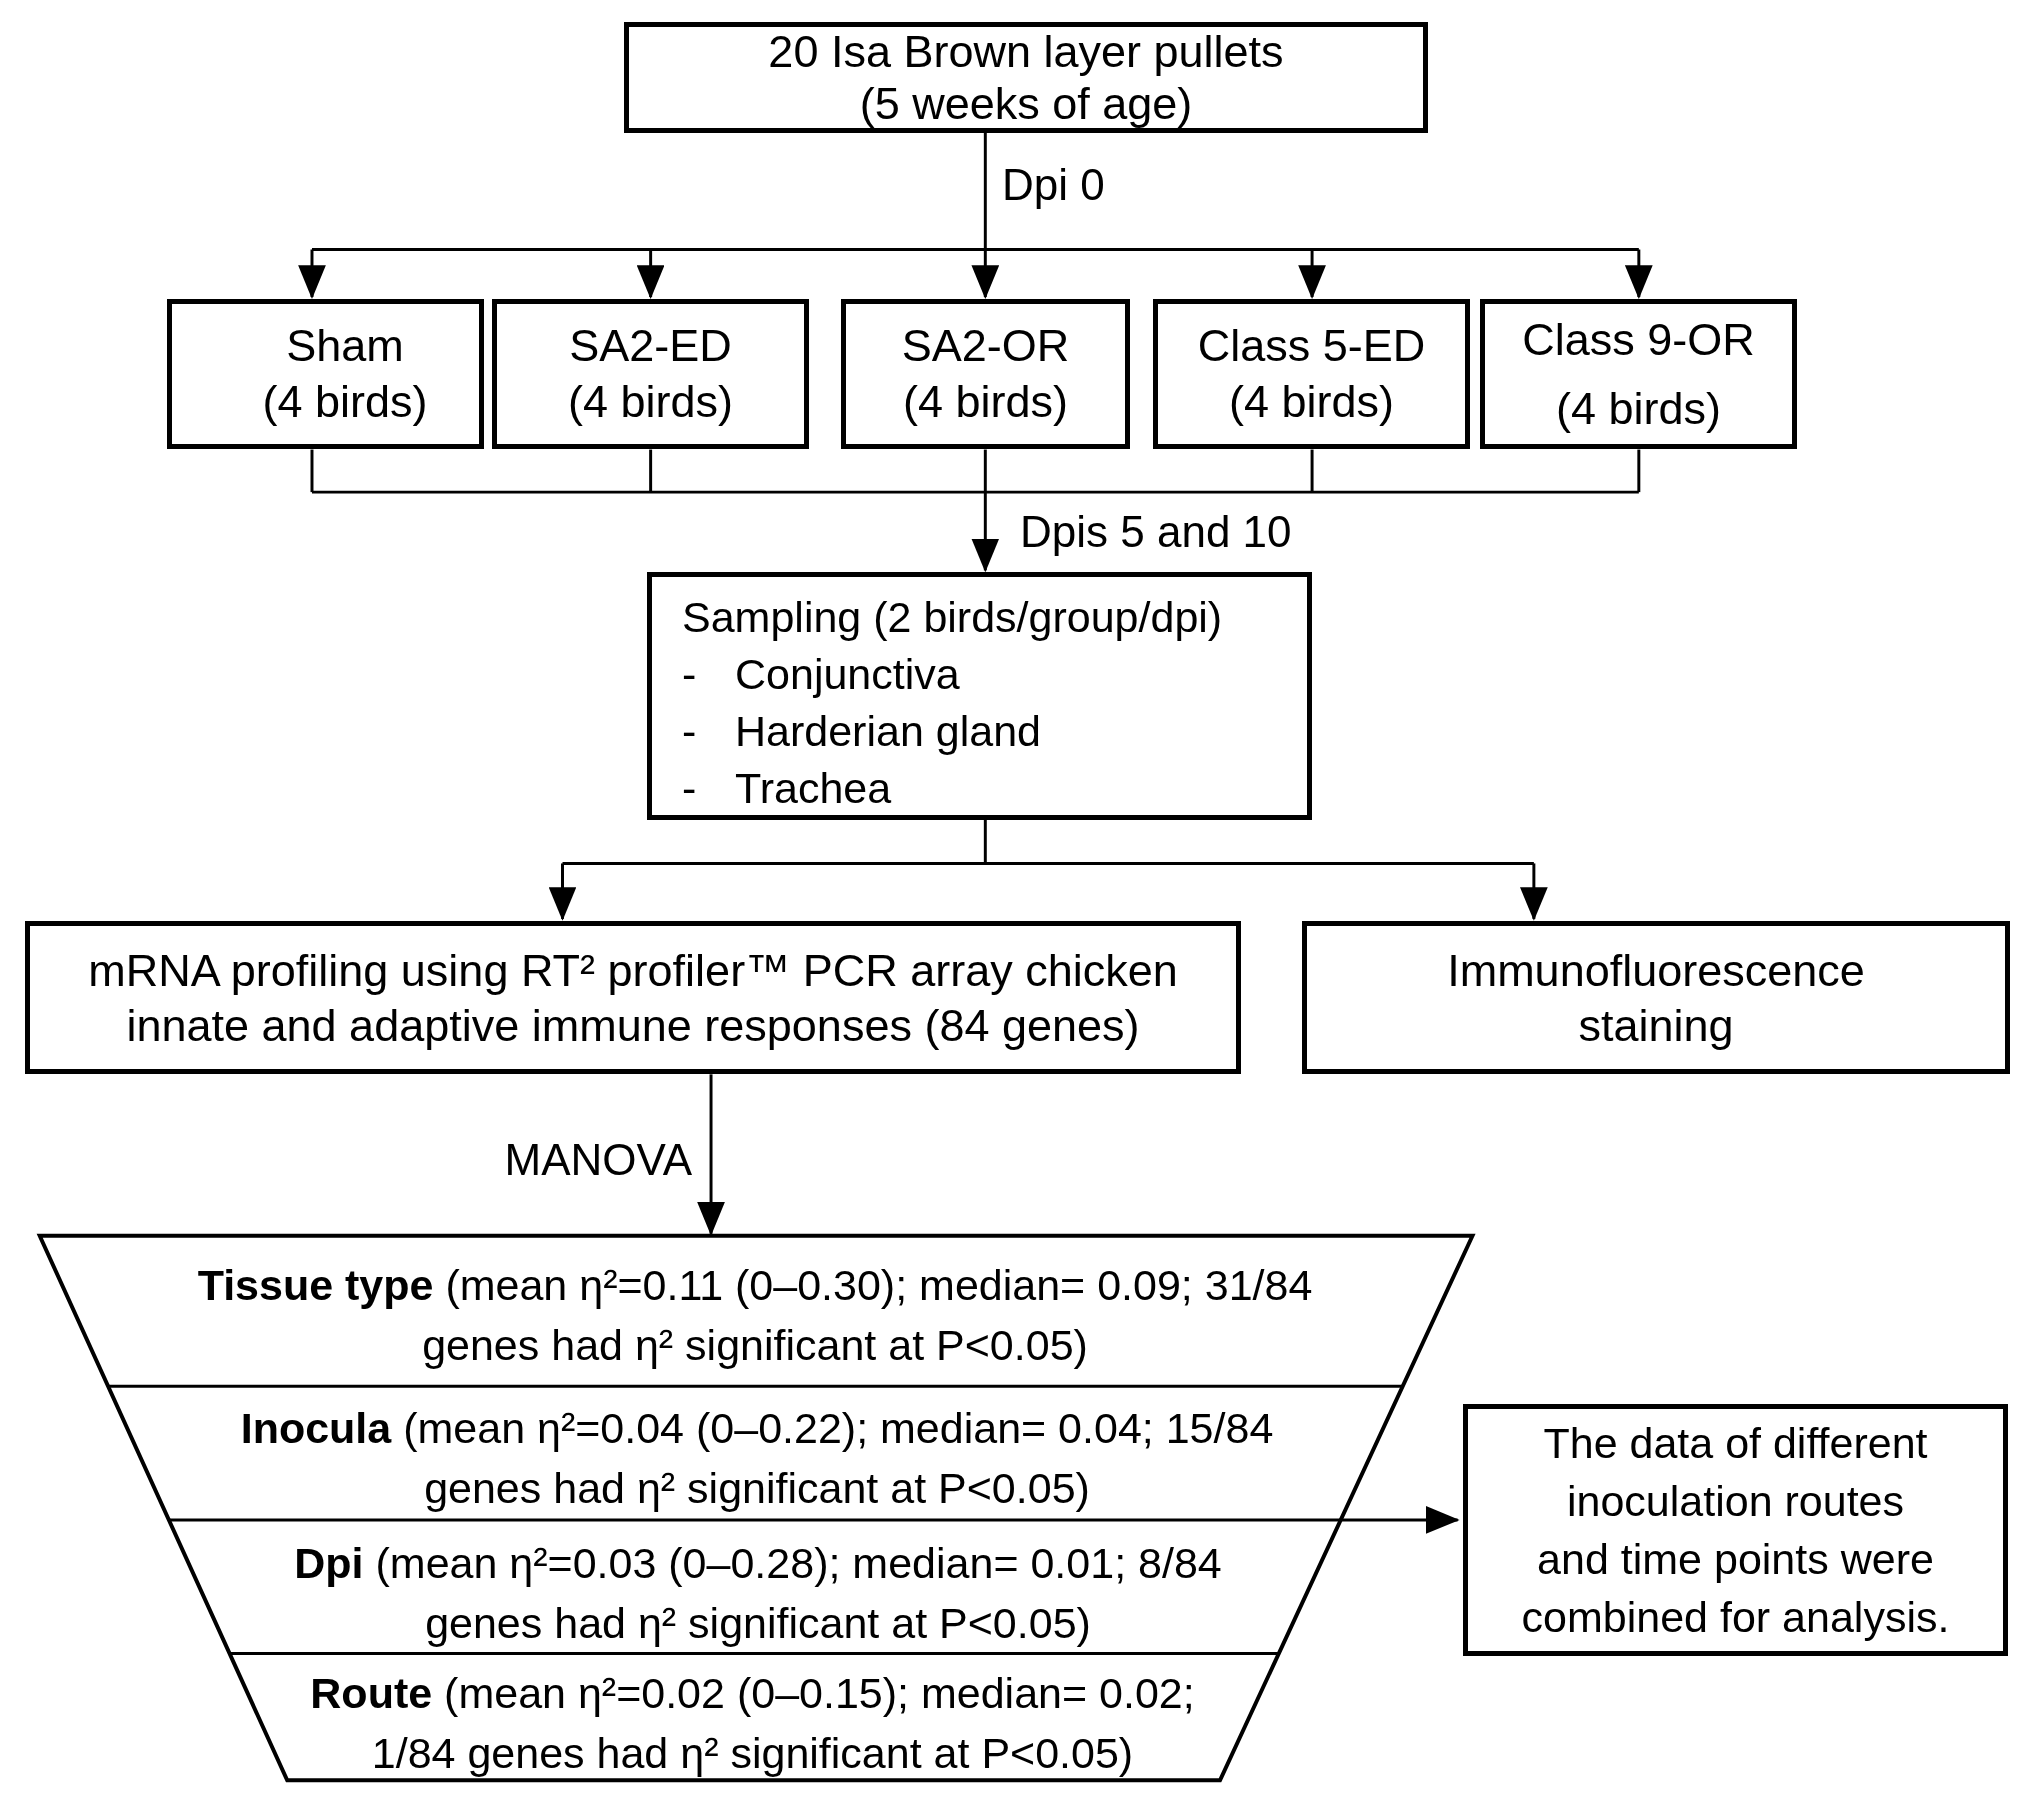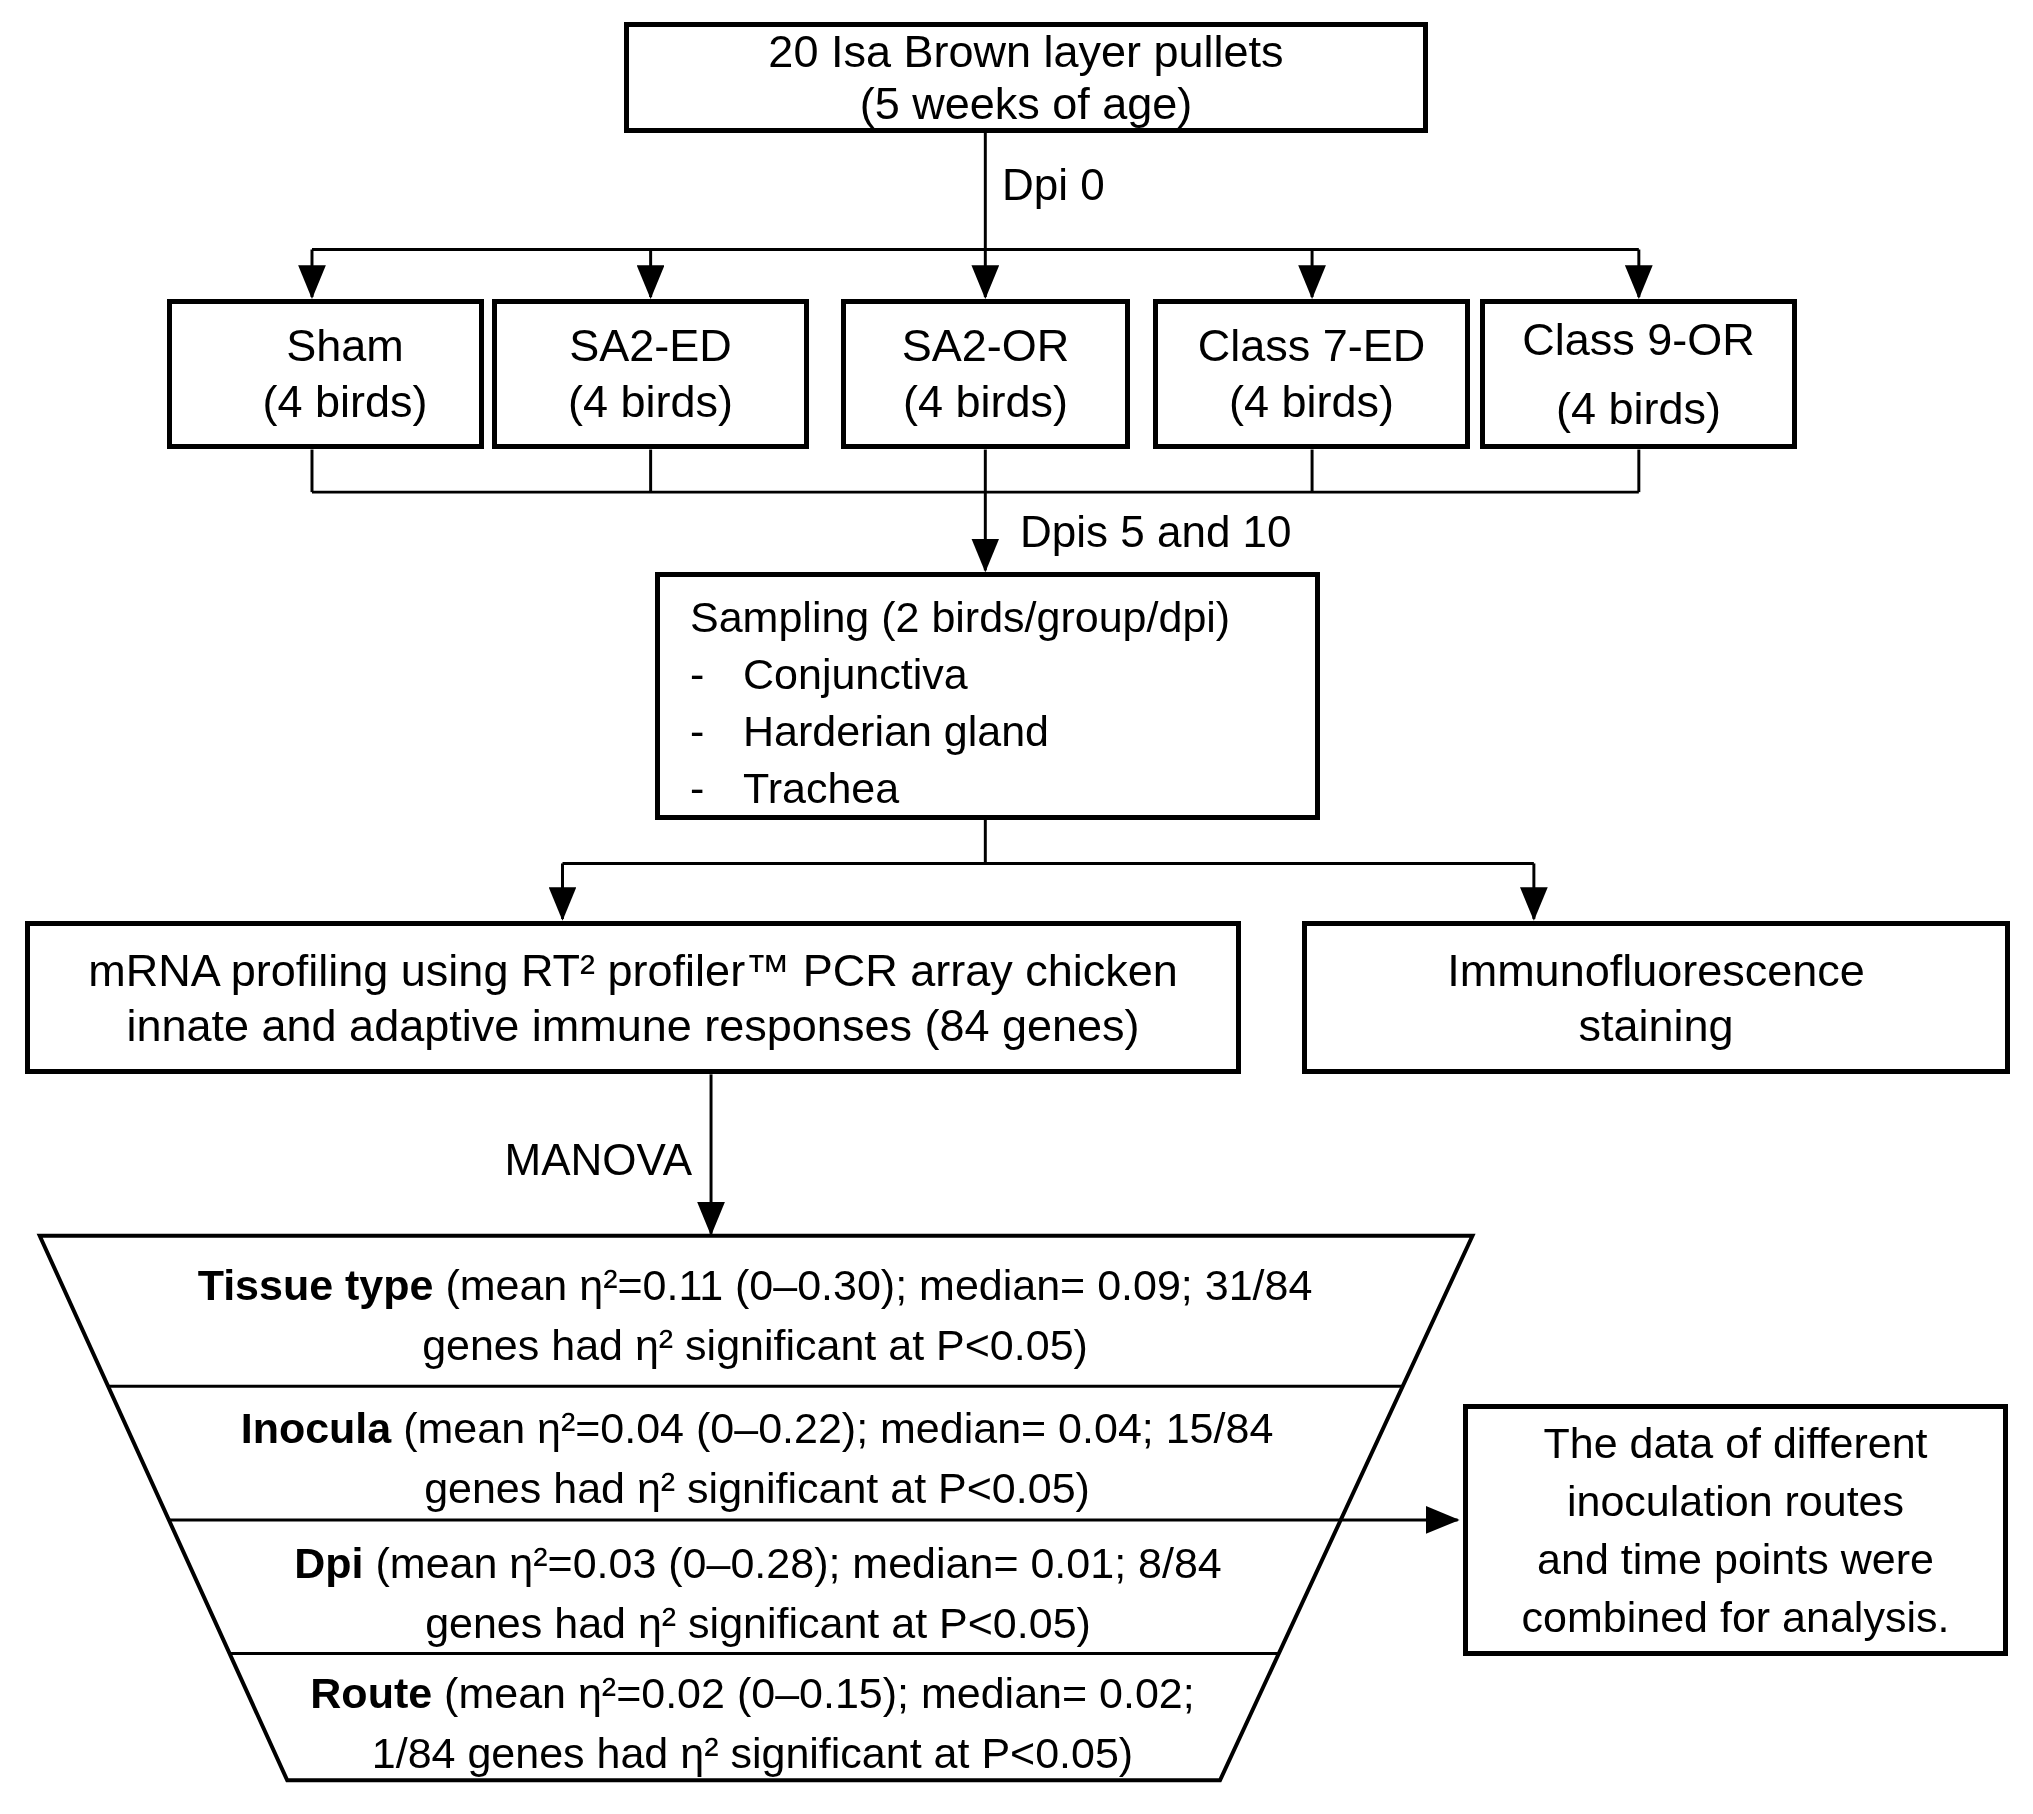--- a/index.html
+++ b/index.html
@@ -26,21 +26,20 @@
   .g1{left:167px;width:317px;padding-left:39px;}
   .g2{left:492px;width:317px;}
   .g3{left:841px;width:289px;}
   .g4{left:1153px;width:317px;}
   .g5{left:1480px;width:317px;gap:13px;}
   .sampling-box{
     left:647px;top:572px;width:665px;height:248px;
     align-items:flex-start;justify-content:flex-start;
     text-align:left;font-size:43px;line-height:57px;
     padding:12px 10px 16px 30px;
-    margin-left:8px;
   }
   .srow{display:flex;}
   .sdash{width:53px;flex:0 0 53px;}
   .mrna-box{left:25px;top:921px;width:1216px;height:153px;font-size:45px;line-height:55px;}
   .immuno-box{left:1302px;top:921px;width:708px;height:153px;font-size:45px;line-height:55px;}
   .note-box{left:1463px;top:1404px;width:545px;height:252px;font-size:43px;line-height:58px;}
   .lbl{position:absolute;white-space:nowrap;font-size:44px;}
   .lbl-dpi0{left:1002px;top:160px;}
   .lbl-dpis{left:1020px;top:507px;}
   .lbl-manova{left:446px;top:1135px;width:246px;text-align:right;}
@@ -110,21 +109,21 @@
   </div>
   <div class="box gbox g2">
     <div>SA2-ED</div>
     <div>(4 birds)</div>
   </div>
   <div class="box gbox g3">
     <div>SA2-OR</div>
     <div>(4 birds)</div>
   </div>
   <div class="box gbox g4">
-    <div>Class 7-ED</div>
+    <div>Class 5-ED</div>
     <div>(4 birds)</div>
   </div>
   <div class="box gbox g5">
     <div>Class 9-OR</div>
     <div>(4 birds)</div>
   </div>
 
   <div class="box sampling-box">
     <div>Sampling (2 birds/group/dpi)</div>
     <div class="srow">

